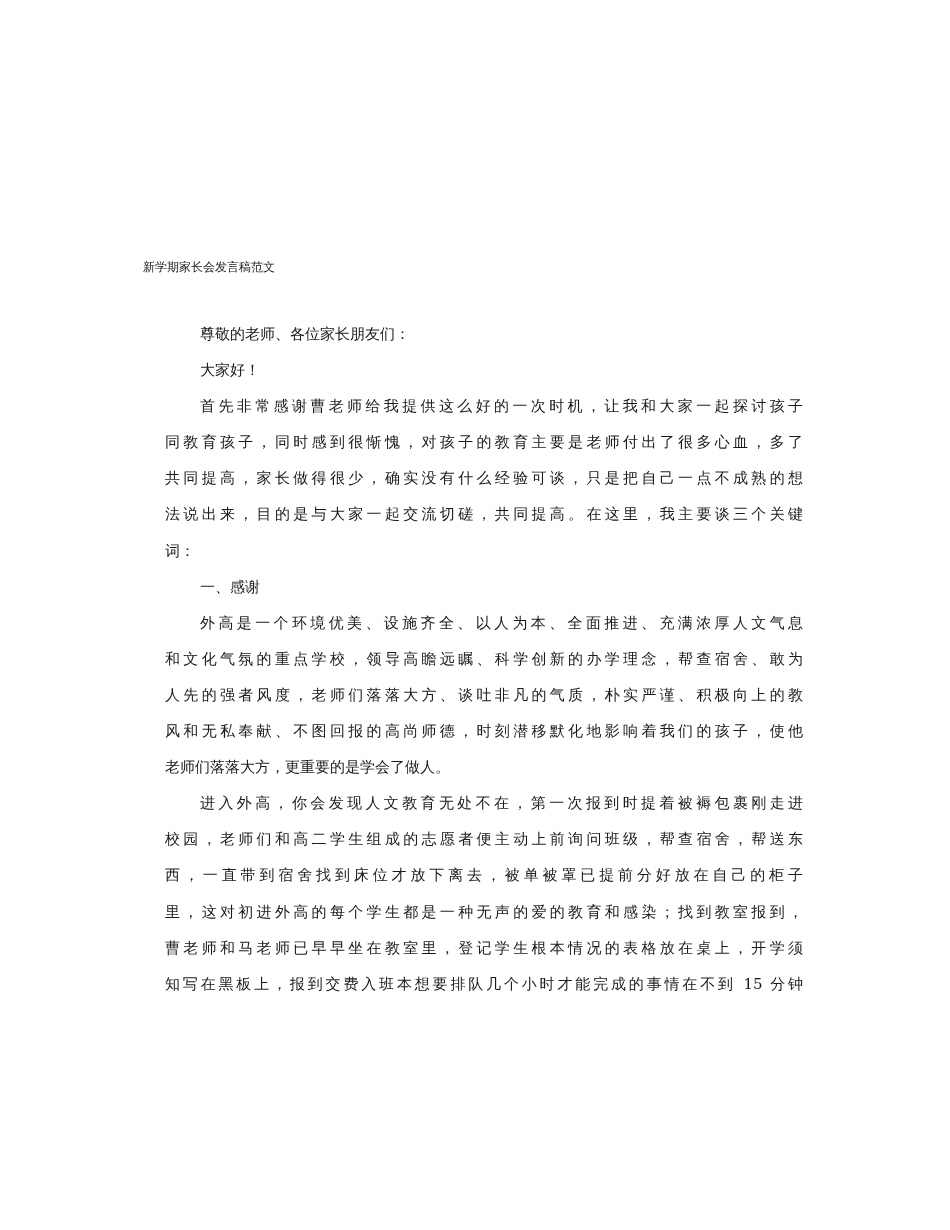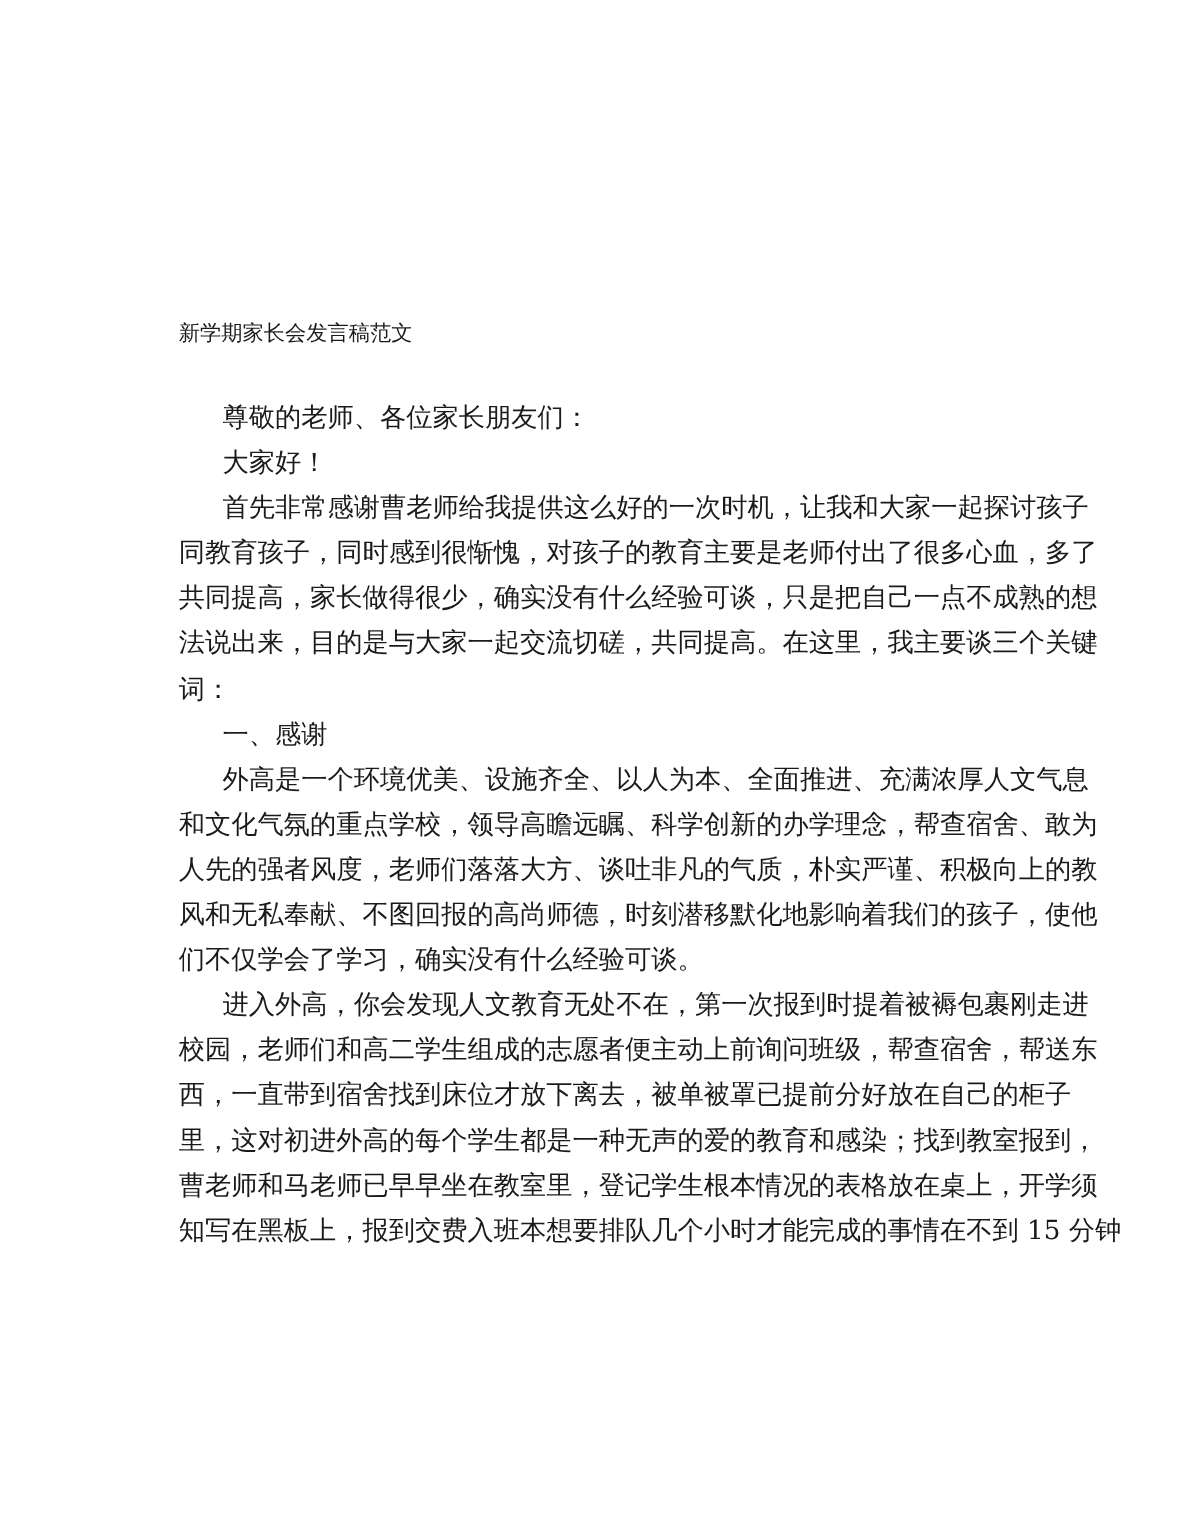--- a/index.html
+++ b/index.html
@@ -1,22 +1,22 @@
 <!DOCTYPE html>
 <html><head>
 <meta charset="utf-8">
 <style>
   html, body { margin: 0; padding: 0; background: #ffffff; }
   body { width: 950px; height: 1230px; position: relative; overflow: hidden;
          font-family: "DejaVu Serif", "Liberation Serif", serif; color: #1a1a1a; }
   .page { position: absolute; left: 0; top: 0; width: 950px; height: 1230px; }
-  .title { position: absolute; left: 143px; top: 255px; font-size: 17px; line-height: 24px; white-space: nowrap; }
+  .title { position: absolute; left: 143px; top: 255px; font-size: 12px; line-height: 24px; white-space: nowrap; }
   .body { position: absolute; left: 143px; top: 316px; width: 660px; }
-  .line { height: 36.1px; line-height: 36px; font-size: 21px; white-space: nowrap;
-          text-align: justify; text-align-last: justify; }
+  .line { height: 36.1px; line-height: 36px; font-size: 15px; white-space: nowrap;
+          text-align: justify; text-align-last: justify; margin-left: 22px; }
   .line.indent { padding-left: 35px; }
   .line.last { text-align-last: left; }
 </style>
 </head>
 <body>
 
 <div class="page">
   <div class="title">新学期家长会发言稿范文</div>
   <div class="body">
     <div class="line indent last">尊敬的老师、各位家长朋友们：</div>
@@ -24,21 +24,21 @@
     <div class="line indent">首先非常感谢曹老师给我提供这么好的一次时机，让我和大家一起探讨孩子</div>
     <div class="line">同教育孩子，同时感到很惭愧，对孩子的教育主要是老师付出了很多心血，多了</div>
     <div class="line">共同提高，家长做得很少，确实没有什么经验可谈，只是把自己一点不成熟的想</div>
     <div class="line">法说出来，目的是与大家一起交流切磋，共同提高。在这里，我主要谈三个关键</div>
     <div class="line last">词：</div>
     <div class="line indent last">一、感谢</div>
     <div class="line indent">外高是一个环境优美、设施齐全、以人为本、全面推进、充满浓厚人文气息</div>
     <div class="line">和文化气氛的重点学校，领导高瞻远瞩、科学创新的办学理念，帮查宿舍、敢为</div>
     <div class="line">人先的强者风度，老师们落落大方、谈吐非凡的气质，朴实严谨、积极向上的教</div>
     <div class="line">风和无私奉献、不图回报的高尚师德，时刻潜移默化地影响着我们的孩子，使他</div>
-    <div class="line last">们不仅学会了学习，确实没有什么经验可谈。</div>
+    <div class="line last">老师们落落大方，更重要的是学会了做人。</div>
     <div class="line indent">进入外高，你会发现人文教育无处不在，第一次报到时提着被褥包裹刚走进</div>
     <div class="line">校园，老师们和高二学生组成的志愿者便主动上前询问班级，帮查宿舍，帮送东</div>
     <div class="line">西，一直带到宿舍找到床位才放下离去，被单被罩已提前分好放在自己的柜子</div>
     <div class="line">里，这对初进外高的每个学生都是一种无声的爱的教育和感染；找到教室报到，</div>
     <div class="line">曹老师和马老师已早早坐在教室里，登记学生根本情况的表格放在桌上，开学须</div>
     <div class="line">知写在黑板上，报到交费入班本想要排队几个小时才能完成的事情在不到 15 分钟</div>
   </div>
 </div>
 
 </body></html>

